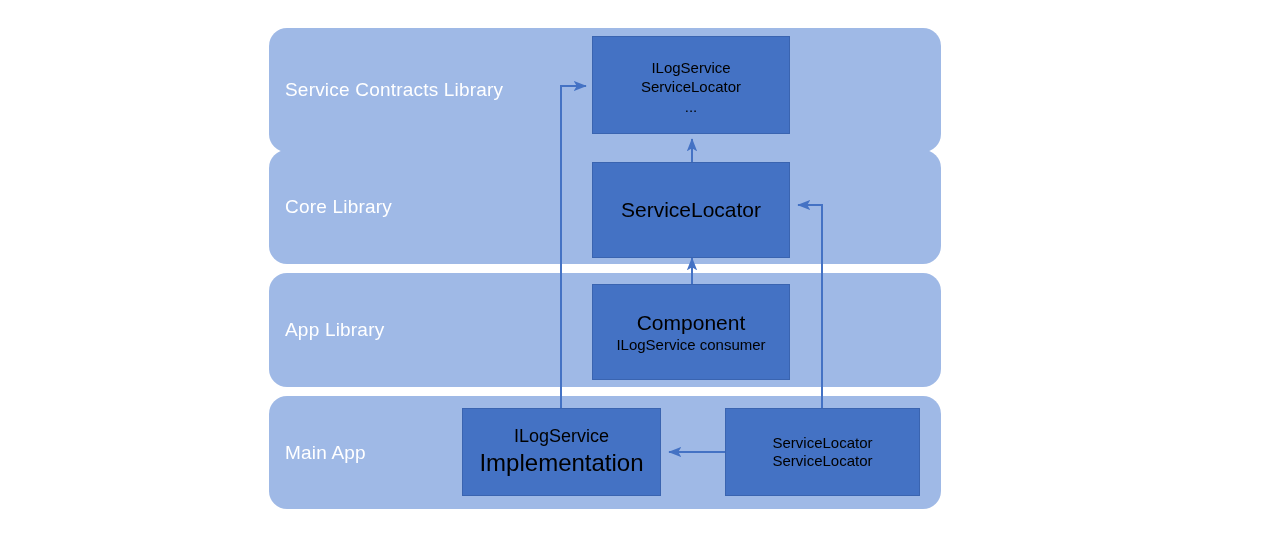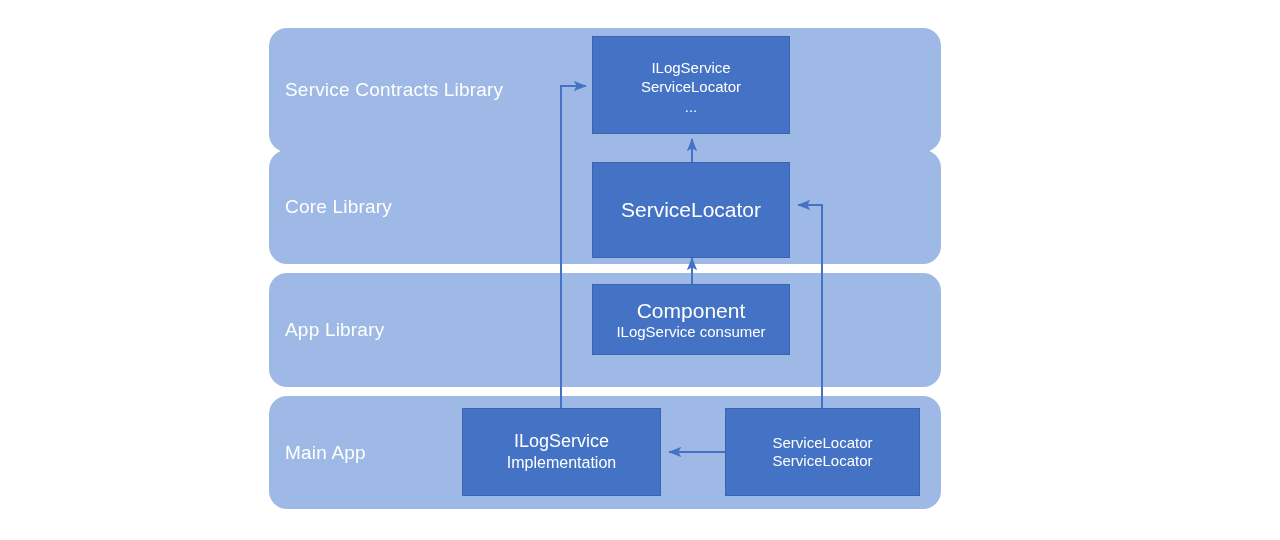--- a/index.html
+++ b/index.html
@@ -38,41 +38,41 @@
   }
   .node {
     position: absolute;
     background: #4472C4;
     border: 1px solid #3A64B0;
     box-sizing: border-box;
     display: flex;
     flex-direction: column;
     align-items: center;
     justify-content: center;
-    color: #ffffff;
+    color: #000000;
     text-align: center;
     line-height: 1.22;
   }
   .node .line-primary {
     font-size: 15px;
   }
   .node .line-secondary {
     font-size: 15px;
   }
   .node.big .line-primary {
     font-size: 21px;
   }
   .node.big .line-secondary {
     font-size: 15px;
   }
   .node.med .line-primary {
     font-size: 18px;
   }
   .node.med .line-secondary {
-    font-size: 16px;
+    font-size: 24px;
   }
   .node .dots {
     font-size: 15px;
     margin-top: 6px;
     line-height: 0.6;
   }
   svg.connectors {
     position: absolute;
     left: 0;
     top: 0;
@@ -123,21 +123,21 @@
   <div class="node" style="left:592px; top:36px; width:198px; height:98px;">
     <div class="line-primary">ILogService</div>
     <div class="line-secondary">ServiceLocator</div>
     <div class="dots">...</div>
   </div>
 
   <div class="node big" style="left:592px; top:162px; width:198px; height:96px;">
     <div class="line-primary">ServiceLocator</div>
   </div>
 
-  <div class="node big" style="left:592px; top:284px; width:198px; height:71px;">
+  <div class="node big" style="left:592px; top:284px; width:198px; height:96px;">
     <div class="line-primary">Component</div>
     <div class="line-secondary">ILogService consumer</div>
   </div>
 
   <div class="node med" style="left:462px; top:408px; width:199px; height:88px;">
     <div class="line-primary">ILogService</div>
     <div class="line-secondary">Implementation</div>
   </div>
 
   <div class="node" style="left:725px; top:408px; width:195px; height:88px;">

